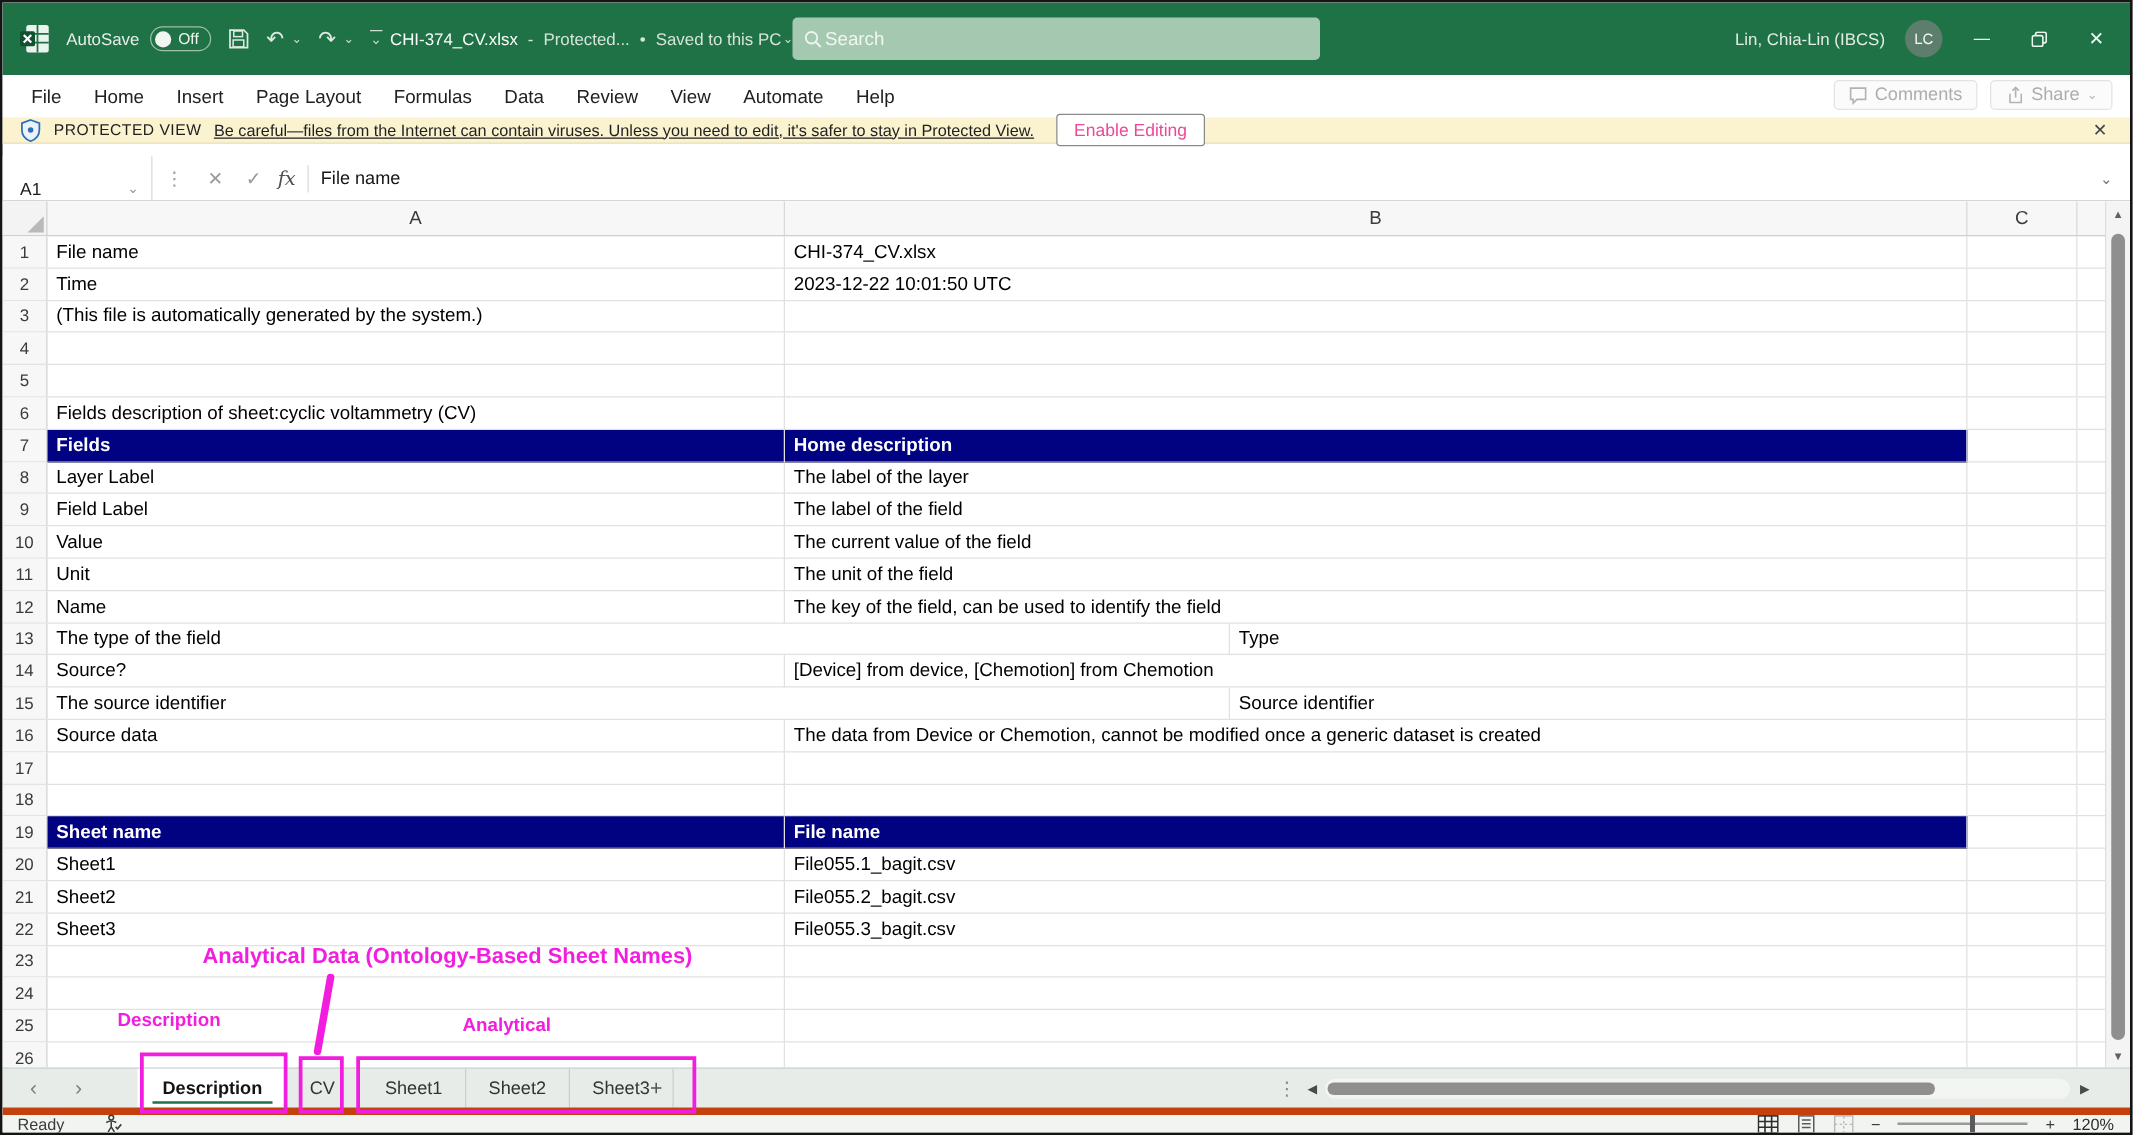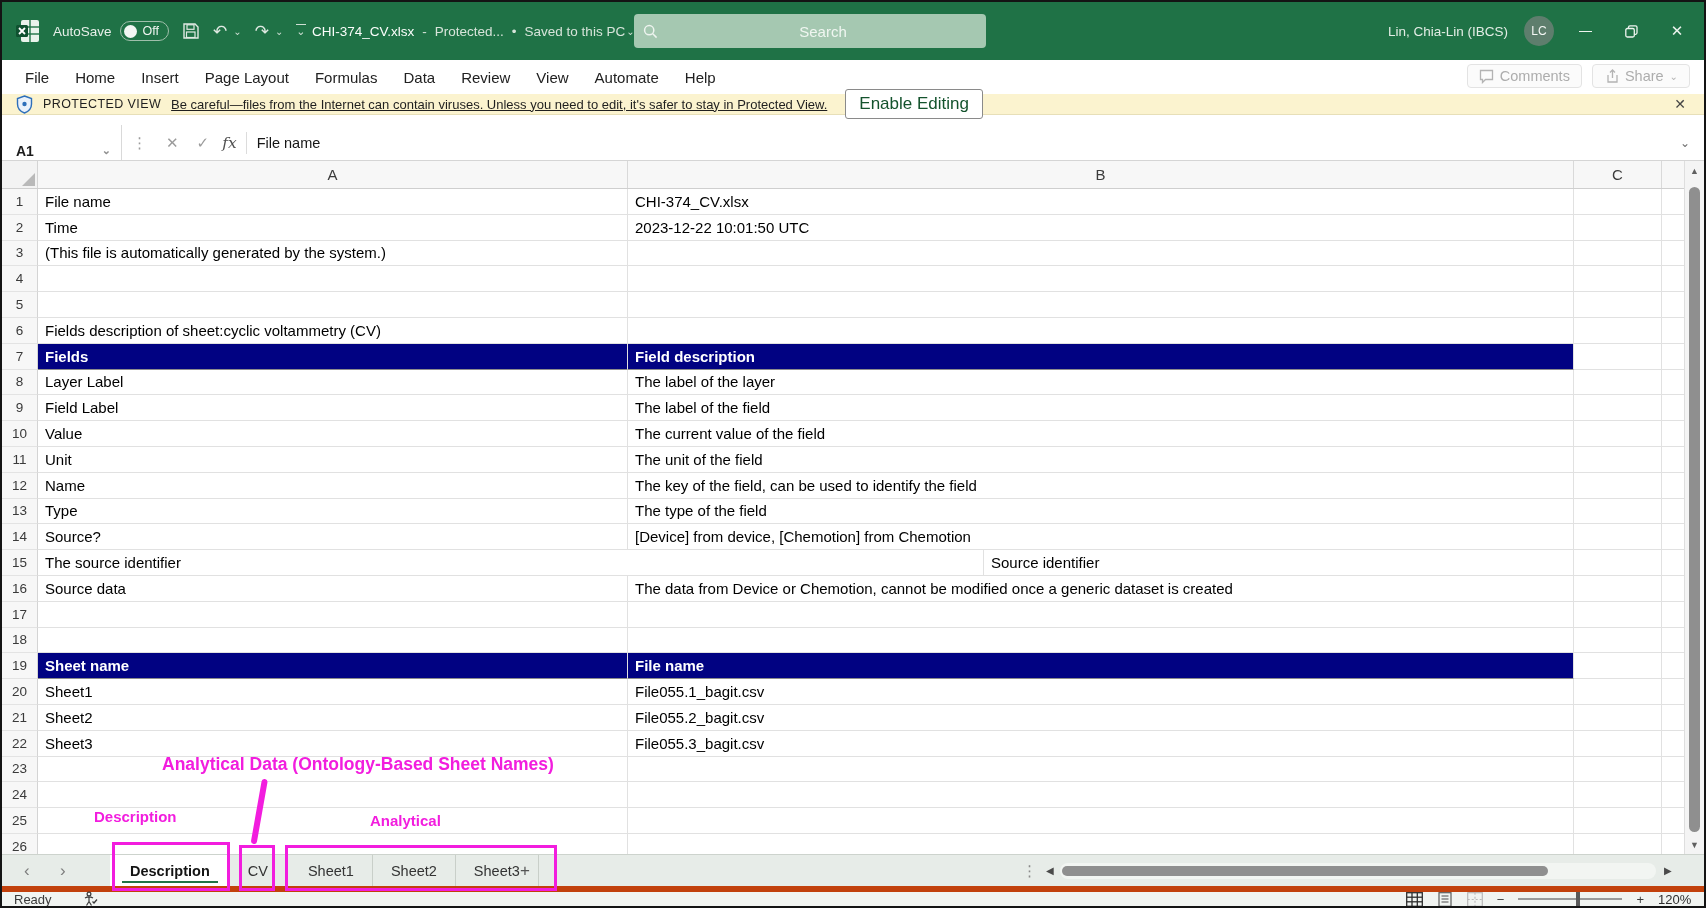--- a/index.html
+++ b/index.html
@@ -16,42 +16,42 @@
   .xl-logo{ width:24px; height:24px; display:block; }
   .autosave{ display:flex; align-items:center; gap:8px; font-size:13.5px; color:#e7efe9; }
   .as-pill{ display:flex; align-items:center; gap:6px; border:1px solid #9fbfab; border-radius:11px; padding:2px 9px 2px 3px; }
   .as-knob{ width:13px; height:13px; border-radius:50%; background:#f2f6f3; }
   .as-state{ font-size:12.5px; color:#eef4ef; }
   .tb-icon{ font-size:17px; color:#dfe9e2; line-height:1; }
   .tb-chev{ font-size:10px; color:#cfdfd4; margin-left:-7px; }
   .qat-chev{ font-size:11px; color:#cfdfd4; border-top:1.5px solid #cfdfd4; padding-top:0px; }
   .tb-title{ position:absolute; left:310px; top:0; height:100%; display:flex; align-items:center; gap:8px; font-size:13.5px; color:#d7e4da; white-space:nowrap; }
   .tb-file{ color:#fbfdfb; }
-  .tb-search{ position:absolute; left:632px; top:12px; width:352px; height:34px; background:#a5c8b1; border-radius:4px; display:flex; align-items:center; gap:10px; padding-left:26px; cursor:text;justify-content:center; }
+  .tb-search{ position:absolute; left:632px; top:12px; width:422px; height:34px; background:#a5c8b1; border-radius:4px; display:flex; align-items:center; gap:10px; padding-left:26px; cursor:text; }
   .tb-search-label{ color:#f0f6f1; font-size:15px; }
   .tb-right{ position:absolute; right:12px; top:0; height:100%; display:flex; align-items:center; gap:16px; }
   .tb-user{ font-size:13.5px; color:#e3ece5; }
   .avatar{ width:30px; height:30px; border-radius:50%; background:#5e7e6d; color:#f4f7f4; font-size:12px; display:flex; align-items:center; justify-content:center; }
   .winbtn{ width:30px; height:30px; display:flex; align-items:center; justify-content:center; color:#eef4ef; font-size:15px; }
   .min-line{ width:13px; height:0; border-top:1.6px solid #eef4ef; }
   
   .menubar{ position:absolute; left:0; top:58px; width:100%; height:34px; background:#ffffff; display:flex; align-items:center; }
   .menu-items{ display:flex; align-items:center; gap:0; padding-left:10px; }
   .menu-item{ font-size:15px; color:#212121; padding:6px 13px; cursor:default; }
   .menu-right{ position:absolute; right:14px; top:4px; display:flex; gap:10px; }
   .soft-btn{ display:flex; align-items:center; gap:6px; font-size:14.5px; color:#adadad; border:1px solid #e3e3e3; border-radius:4px; padding:3px 11px; background:#fbfbfb; }
   
   .banner{ position:absolute; left:0; top:92px; width:100%; height:21px; background:var(--banner-yellow,#FBF3CF); display:flex; align-items:center; padding-left:14px; gap:10px; border-bottom:1px solid #e7dfb8; }
   .banner-label{ font-size:12.5px; color:#1f1f1f; letter-spacing:.4px; }
   .banner-msg{ font-size:13px; color:#1f1f1f; text-decoration:underline; }
-  .banner-btn{ font-size:17px; color:#14532d; background:#fff; border:1px solid #8a8a8a; border-radius:3px; padding:4px 13px; margin-left:8px; }
+  .banner-btn{ font-size:14px; color:#ec4899; background:#fff; border:1px solid #8a8a8a; border-radius:3px; padding:4px 13px; margin-left:8px; }
   .banner-close{ position:absolute; right:18px; font-size:14px; color:#444; }
   
   .formulabar{ position:absolute; left:0; top:123px; width:100%; height:36px; background:#fff; border-bottom:1px solid #d5d5d5; display:flex; align-items:center; }
-  .namebox{ width:120px; height:100%; border-right:1px solid #d9d9d9; display:flex; align-items:center; justify-content:space-between; padding:16px 10px 0 14px;font-weight:bold; }
+  .namebox{ width:120px; height:100%; border-right:1px solid #d9d9d9; display:flex; align-items:center; justify-content:space-between; padding:16px 10px 0 14px; }
   .namebox-ref{ font-size:14px; color:#1c1c1c; }
   .gray-glyph{ color:#8f8f8f; font-size:14px; }
   .fb-dots{ color:#9b9b9b; font-size:15px; padding:0 10px; }
   .fb-ico{ padding:0 9px; font-size:15px; color:#9b9b9b; }
   .fb-fx{ font-family:"DejaVu Serif", serif; font-style:italic; color:#4f4f4f; font-size:15.5px; padding:0 9px 0 4px; }
   .fb-sep{ width:1px; height:22px; background:#dcdcdc; margin-right:10px; }
   .fb-text{ font-size:14.5px; color:#161616; }
   .fb-expand{ position:absolute; right:14px; color:#6f6f6f; font-size:12px; }
   
   .grid{ position:absolute; left:0; top:159px; width:100%; height:693px; background:#fff; overflow:hidden; }
@@ -280,21 +280,21 @@
         <div class="grow">
           <div class="rnum">6</div>
           <div class="cell ca">Fields description of sheet:cyclic voltammetry (CV)</div>
           <div class="cell cb"></div>
           <div class="cell cc"></div>
           <div class="cell cfill"></div>
         </div>
         <div class="grow grow-h">
           <div class="rnum">7</div>
           <div class="cell ca">Fields</div>
-          <div class="cell cb">Field description</div>
+          <div class="cell cb">Home description</div>
           <div class="cell cc"></div>
           <div class="cell cfill"></div>
         </div>
         <div class="grow">
           <div class="rnum">8</div>
           <div class="cell ca">Layer Label</div>
           <div class="cell cb">The label of the layer</div>
           <div class="cell cc"></div>
           <div class="cell cfill"></div>
         </div>
@@ -321,22 +321,22 @@
         </div>
         <div class="grow">
           <div class="rnum">12</div>
           <div class="cell ca">Name</div>
           <div class="cell cb">The key of the field, can be used to identify the field</div>
           <div class="cell cc"></div>
           <div class="cell cfill"></div>
         </div>
         <div class="grow">
           <div class="rnum">13</div>
+          <div class="cell cb">The type of the field</div>
           <div class="cell ca">Type</div>
-          <div class="cell cb">The type of the field</div>
           <div class="cell cc"></div>
           <div class="cell cfill"></div>
         </div>
         <div class="grow">
           <div class="rnum">14</div>
           <div class="cell ca">Source?</div>
           <div class="cell cb">[Device] from device, [Chemotion] from Chemotion</div>
           <div class="cell cc"></div>
           <div class="cell cfill"></div>
         </div>

